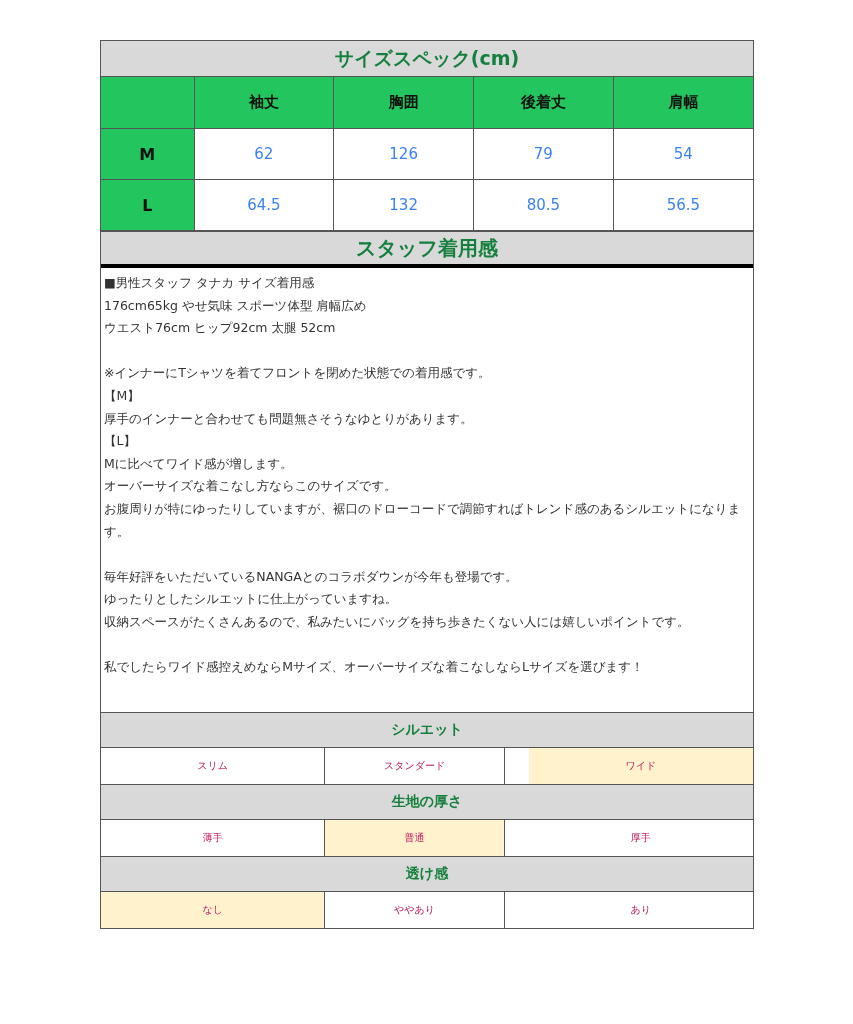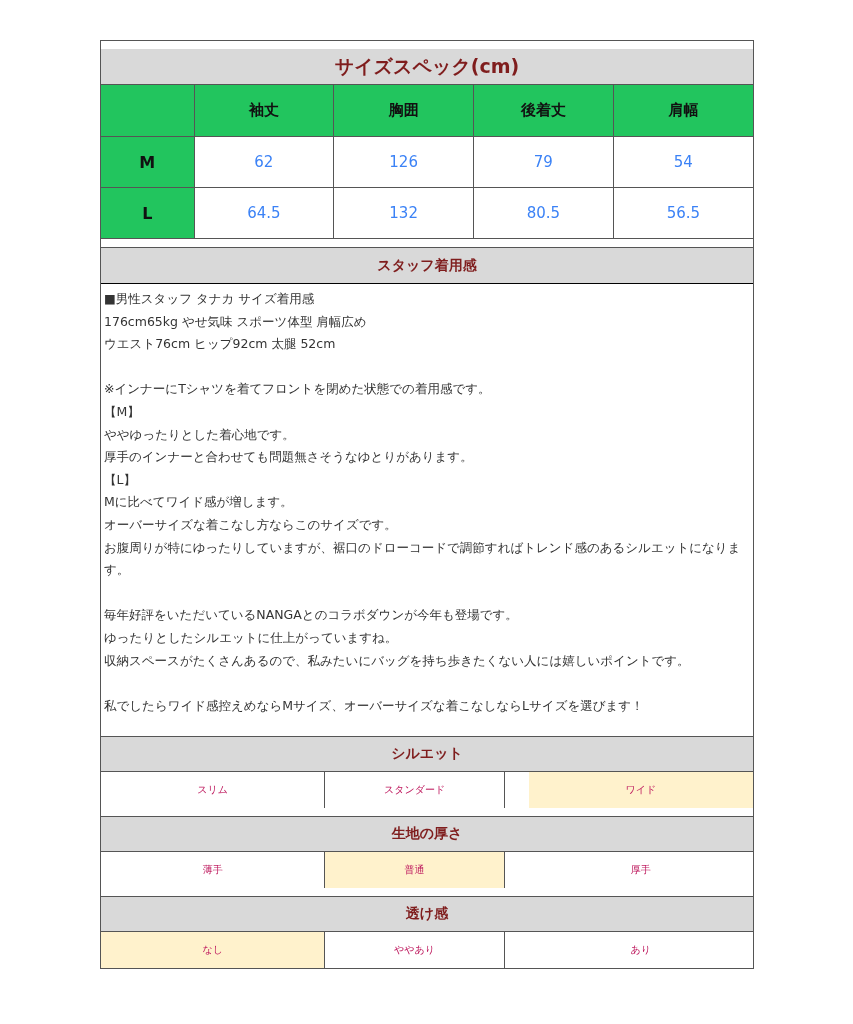--- a/index.html
+++ b/index.html
@@ -1,30 +1,30 @@
 <!DOCTYPE html>
 <html><head>
 <meta charset="utf-8">
 <style>
   html, body { margin: 0; padding: 0; background: #ffffff; }
   body { width: 853px; height: 1024px; position: relative; font-family: "DejaVu Sans", "Liberation Sans", sans-serif; color: #222; }
   .sheet { position: absolute; left: 100px; top: 40px; width: 652px; border: 1px solid #555; box-sizing: content-box; }
-  .bar { background: #d9d9d9; display: flex; align-items: center; justify-content: center; font-weight: bold; color: #7f1d1d; box-sizing: border-box; margin-top: 8px; }
+  .bar { background: #d9d9d9; display: flex; align-items: center; justify-content: center; font-weight: bold; color: #15803d; box-sizing: border-box; }
   .title-bar { height: 36px; font-size: 19px; border-bottom: 1px solid #555; }
   table.spec { width: 100%; border-collapse: collapse; table-layout: fixed; }
   table.spec td, table.spec th { border: 1px solid #555; text-align: center; font-size: 15px; padding: 0; }
   table.spec tr:first-child th, table.spec tr:first-child td { border-top: none; }
   table.spec th { background: #22c55e; font-weight: bold; color: #111; }
   table.spec td:first-child, table.spec th:first-child { border-left: none; }
   table.spec td:last-child, table.spec th:last-child { border-right: none; }
   table.spec tr.head th { height: 51px; font-size: 15px; }
   table.spec tr.row td { height: 50px; color: #3b82f6; font-size: 15px; }
   table.spec tr.row th { font-size: 16px; }
   col.c0 { width: 93px; }
-  .staff-bar { height: 37px; font-size: 14px; border-top: 1px solid #555; border-bottom: 1px solid #000000; }
+  .staff-bar { height: 37px; font-size: 20px; border-top: 1px solid #555; border-bottom: 4px solid #000000; }
   .staff-text { padding: 4px 4px 8px 3px; font-size: 12.5px; line-height: 22.6px; color: #333; height: 444px; box-sizing: border-box; }
   .staff-text p { margin: 0; white-space: nowrap; }
   .staff-text p.wrap { white-space: normal; }
   .staff-text p.blank { height: 22.6px; }
   .rate-bar { height: 36px; font-size: 14px; border-top: 1px solid #555; border-bottom: 1px solid #555; }
   .rate-row { display: flex; height: 36px; }
   .opt { display: flex; align-items: center; justify-content: center; font-size: 10px; color: #be185d; background: #ffffff; box-sizing: border-box; border-right: 1px solid #555; }
   .opt:last-child { border-right: none; }
   .opt.o1 { width: 233px; } .opt.o2 { width: 186px; } .opt.o3 { width: 233px; margin-left: 24px; }
   .opt.selected { background: #fff2cc; }
@@ -70,21 +70,20 @@
 
   <div class="bar staff-bar">スタッフ着用感</div>
 
   <div class="staff-text">
     <p>■男性スタッフ タナカ サイズ着用感</p>
     <p>176cm65kg やせ気味 スポーツ体型 肩幅広め</p>
     <p>ウエスト76cm ヒップ92cm 太腿 52cm</p>
     <p class="blank"></p>
     <p>※インナーにTシャツを着てフロントを閉めた状態での着用感です。</p>
     <p>【M】</p>
-    <p>ややゆったりとした着心地です。</p>
     <p>厚手のインナーと合わせても問題無さそうなゆとりがあります。</p>
     <p>【L】</p>
     <p>Mに比べてワイド感が増します。</p>
     <p>オーバーサイズな着こなし方ならこのサイズです。</p>
     <p class="wrap">お腹周りが特にゆったりしていますが、裾口のドローコードで調節すればトレンド感のあるシルエットになります。</p>
     <p class="blank"></p>
     <p>毎年好評をいただいているNANGAとのコラボダウンが今年も登場です。</p>
     <p>ゆったりとしたシルエットに仕上がっていますね。</p>
     <p>収納スペースがたくさんあるので、私みたいにバッグを持ち歩きたくない人には嬉しいポイントです。</p>
     <p class="blank"></p>

